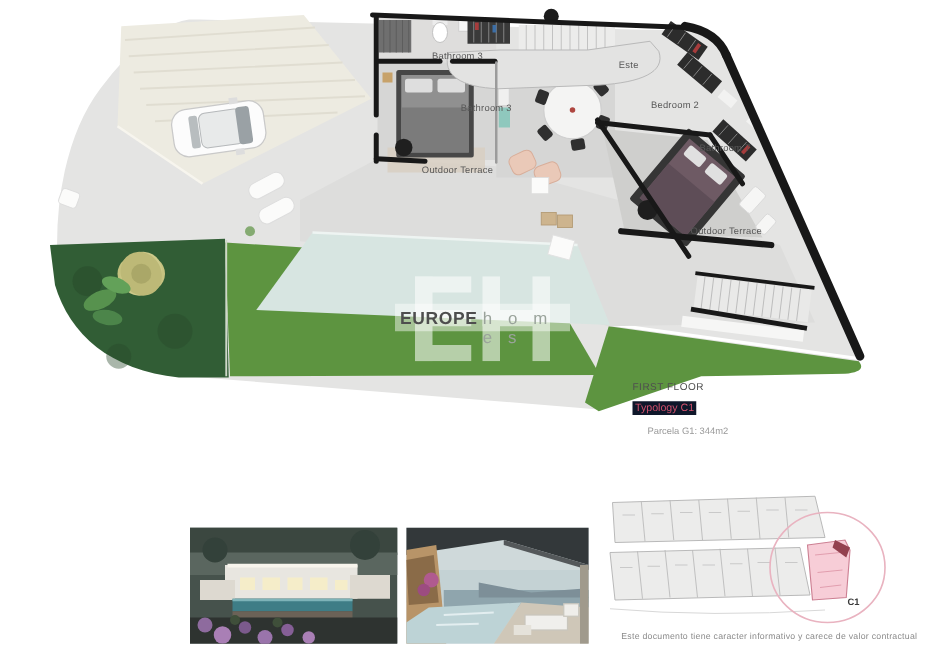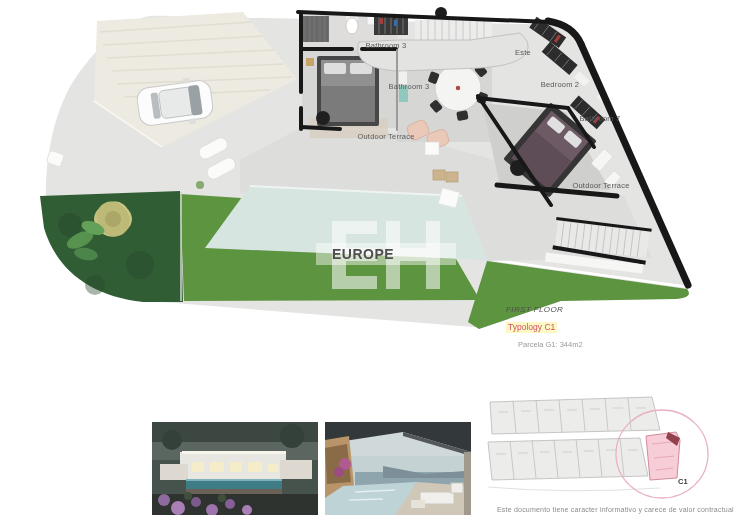--- a/index.html
+++ b/index.html
@@ -1,29 +1,29 @@
 <!DOCTYPE html>
 <html><head>
 <meta charset="utf-8">
 <style>
   html,body{margin:0;padding:0;background:#fff;}
   #canvas{position:relative;width:756px;height:528px;background:#ffffff;overflow:hidden;
           font-family:"Liberation Sans", sans-serif;}
   .abs{position:absolute;}
   .plan-label{position:absolute;transform:translate(-50%,-50%);font-size:7.5px;color:#585858;
-              white-space:nowrap;letter-spacing:.2px;margin-left:20px;}
+              white-space:nowrap;letter-spacing:.2px;}
   .logo{position:absolute;left:320px;top:221px;width:132px;height:68px;}
   .logo-band{position:absolute;left:-4px;top:22px;width:140px;height:22px;background:rgba(255,255,255,.45);}
-  .logo-text{position:absolute;left:12px;top:25px;width:132px;display:flex;justify-content:flex-start;
+  .logo-text{position:absolute;left:0;top:25px;width:132px;display:flex;justify-content:flex-start;
              align-items:baseline;gap:4px;}
   .logo-primary{font-size:14px;font-weight:bold;color:#4e4e4e;letter-spacing:.5px;}
   .logo-secondary{font-size:13.5px;color:#9aa39b;letter-spacing:4.5px;}
   .title-block{position:absolute;left:506px;top:305px;line-height:1.25;}
-  .tb-floor{font-size:8px;color:#4f4f4f;letter-spacing:.4px;font-style:italic;}
-  .tb-typology{display:inline-block;font-size:8.5px;color:#d1506c;background:#fef9c3;
+  .tb-floor{font-size:8px;color:#4f4f4f;letter-spacing:.4px;}
+  .tb-typology{display:inline-block;font-size:8.5px;color:#d1506c;background:#0f172a;
                padding:0 2px;margin-top:1px;}
   .tb-parcel{font-size:7.5px;color:#999;margin-top:5px;padding-left:12px;}
   .photo{position:absolute;top:422px;height:93px;}
   .disclaimer{position:absolute;left:497px;top:506px;font-size:7px;color:#8b8b8b;letter-spacing:.2px;}
   svg{display:block;}
 </style>
 </head>
 <body>
 
 <div id="canvas">
@@ -227,20 +227,21 @@
         <rect x="12" y="27" width="45" height="13"></rect>
         <rect x="12" y="55" width="45" height="13"></rect>
         <rect x="66" y="0" width="14" height="68"></rect>
         <rect x="106" y="0" width="14" height="68"></rect>
         <rect x="66" y="27" width="54" height="13"></rect>
       </g>
     </svg>
     <div class="logo-band"></div>
     <div class="logo-text">
       <span class="logo-primary">EUROPE</span>
+      <span class="logo-secondary">h o m e s</span>
     </div>
   </div>
 
   <div class="title-block">
     <div class="tb-floor">FIRST FLOOR</div>
     <div class="tb-typology">Typology C1</div>
     <div class="tb-parcel">Parcela G1: 344m2</div>
   </div>
 
   <div class="photo" style="left:152px;width:166px">

